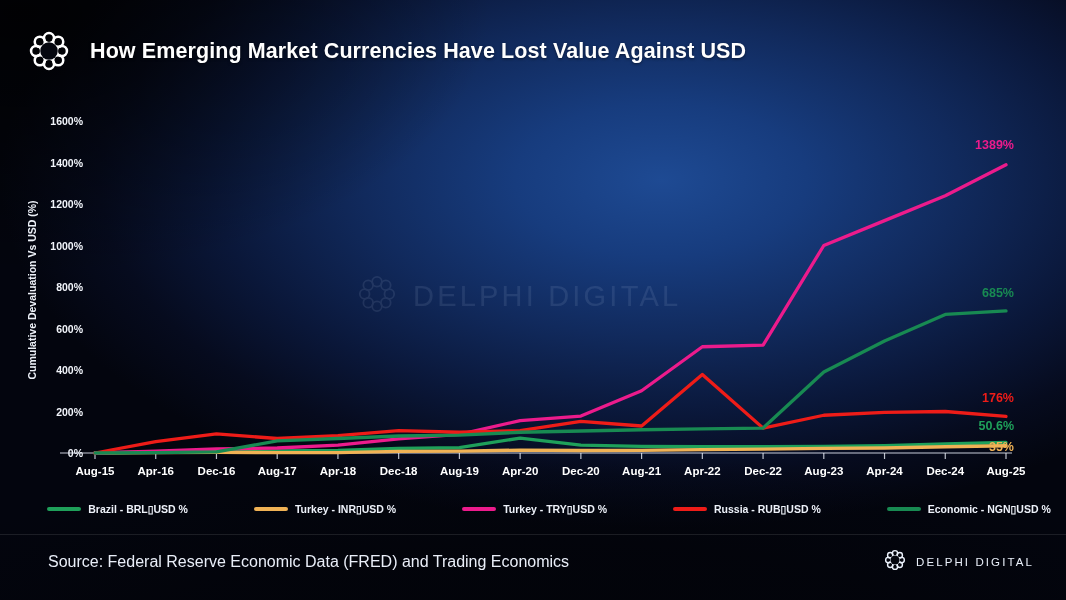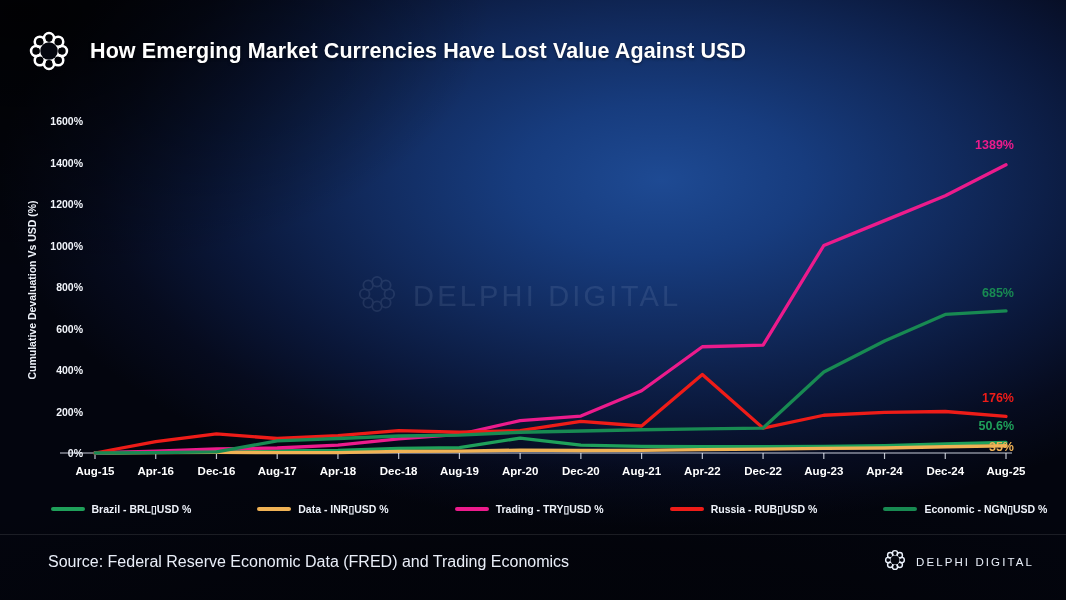--- a/index.html
+++ b/index.html
@@ -174,25 +174,25 @@
     </svg>
   </div>
 
   <div class="legend" id="legend">
       <div class="legend-item">
         <span class="legend-swatch" style="background: rgb(31, 160, 90);"></span>
         <span class="legend-label">Brazil - BRL▯USD %</span>
       </div>
       <div class="legend-item">
         <span class="legend-swatch" style="background: rgb(240, 178, 85);"></span>
-        <span class="legend-label">Data - INR▯USD %</span>
+        <span class="legend-label">Turkey - INR▯USD %</span>
       </div>
       <div class="legend-item">
         <span class="legend-swatch" style="background: rgb(236, 27, 140);"></span>
-        <span class="legend-label">Trading - TRY▯USD %</span>
+        <span class="legend-label">Turkey - TRY▯USD %</span>
       </div>
       <div class="legend-item">
         <span class="legend-swatch" style="background: rgb(238, 28, 24);"></span>
         <span class="legend-label">Russia - RUB▯USD %</span>
       </div>
       <div class="legend-item">
         <span class="legend-swatch" style="background: rgb(24, 138, 82);"></span>
         <span class="legend-label">Economic - NGN▯USD %</span>
       </div>
     </div>

